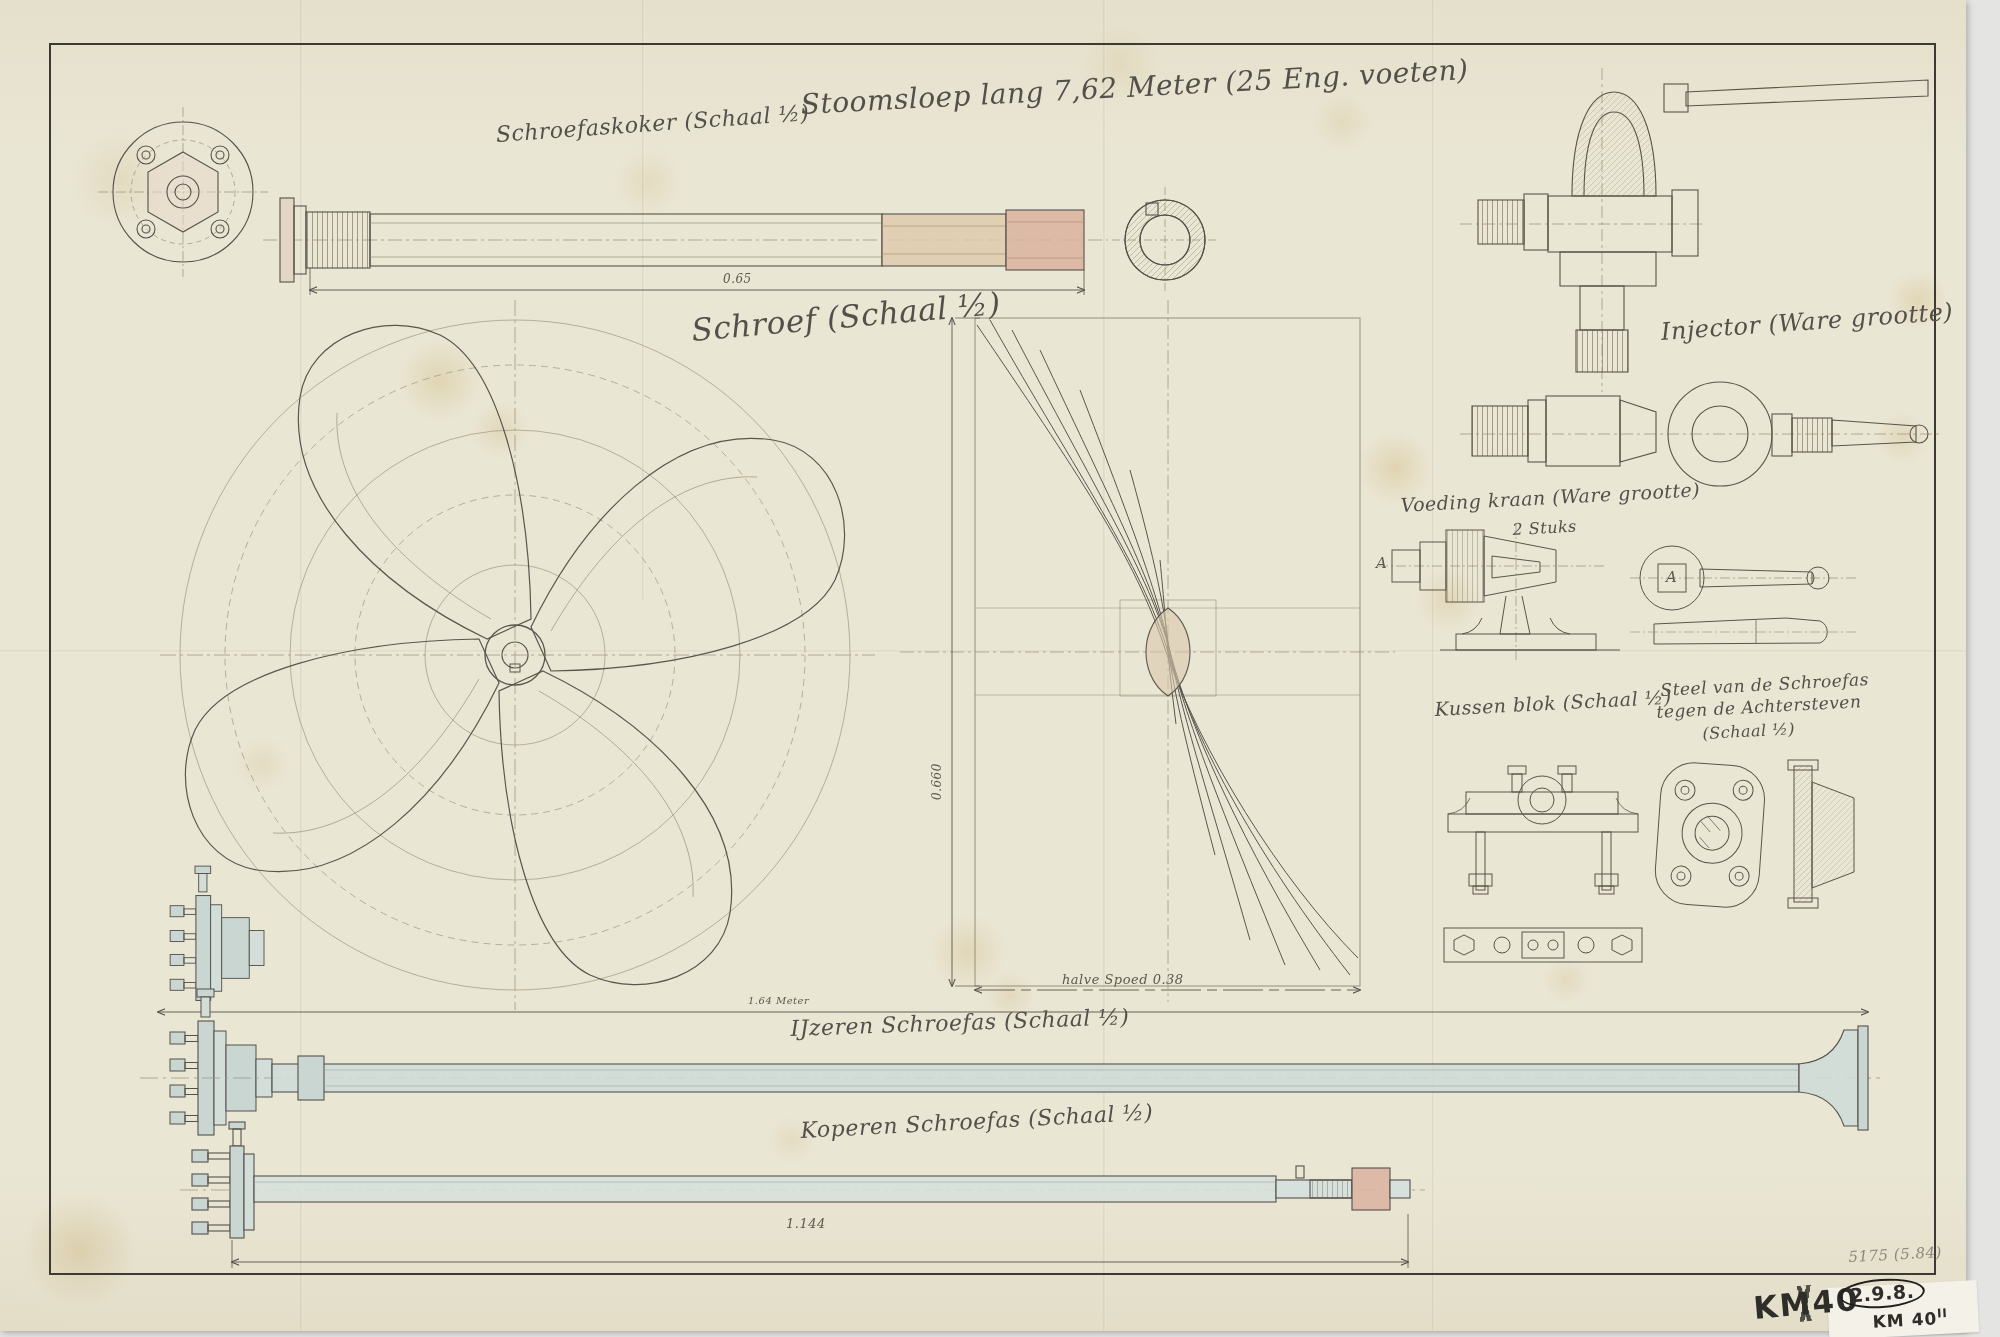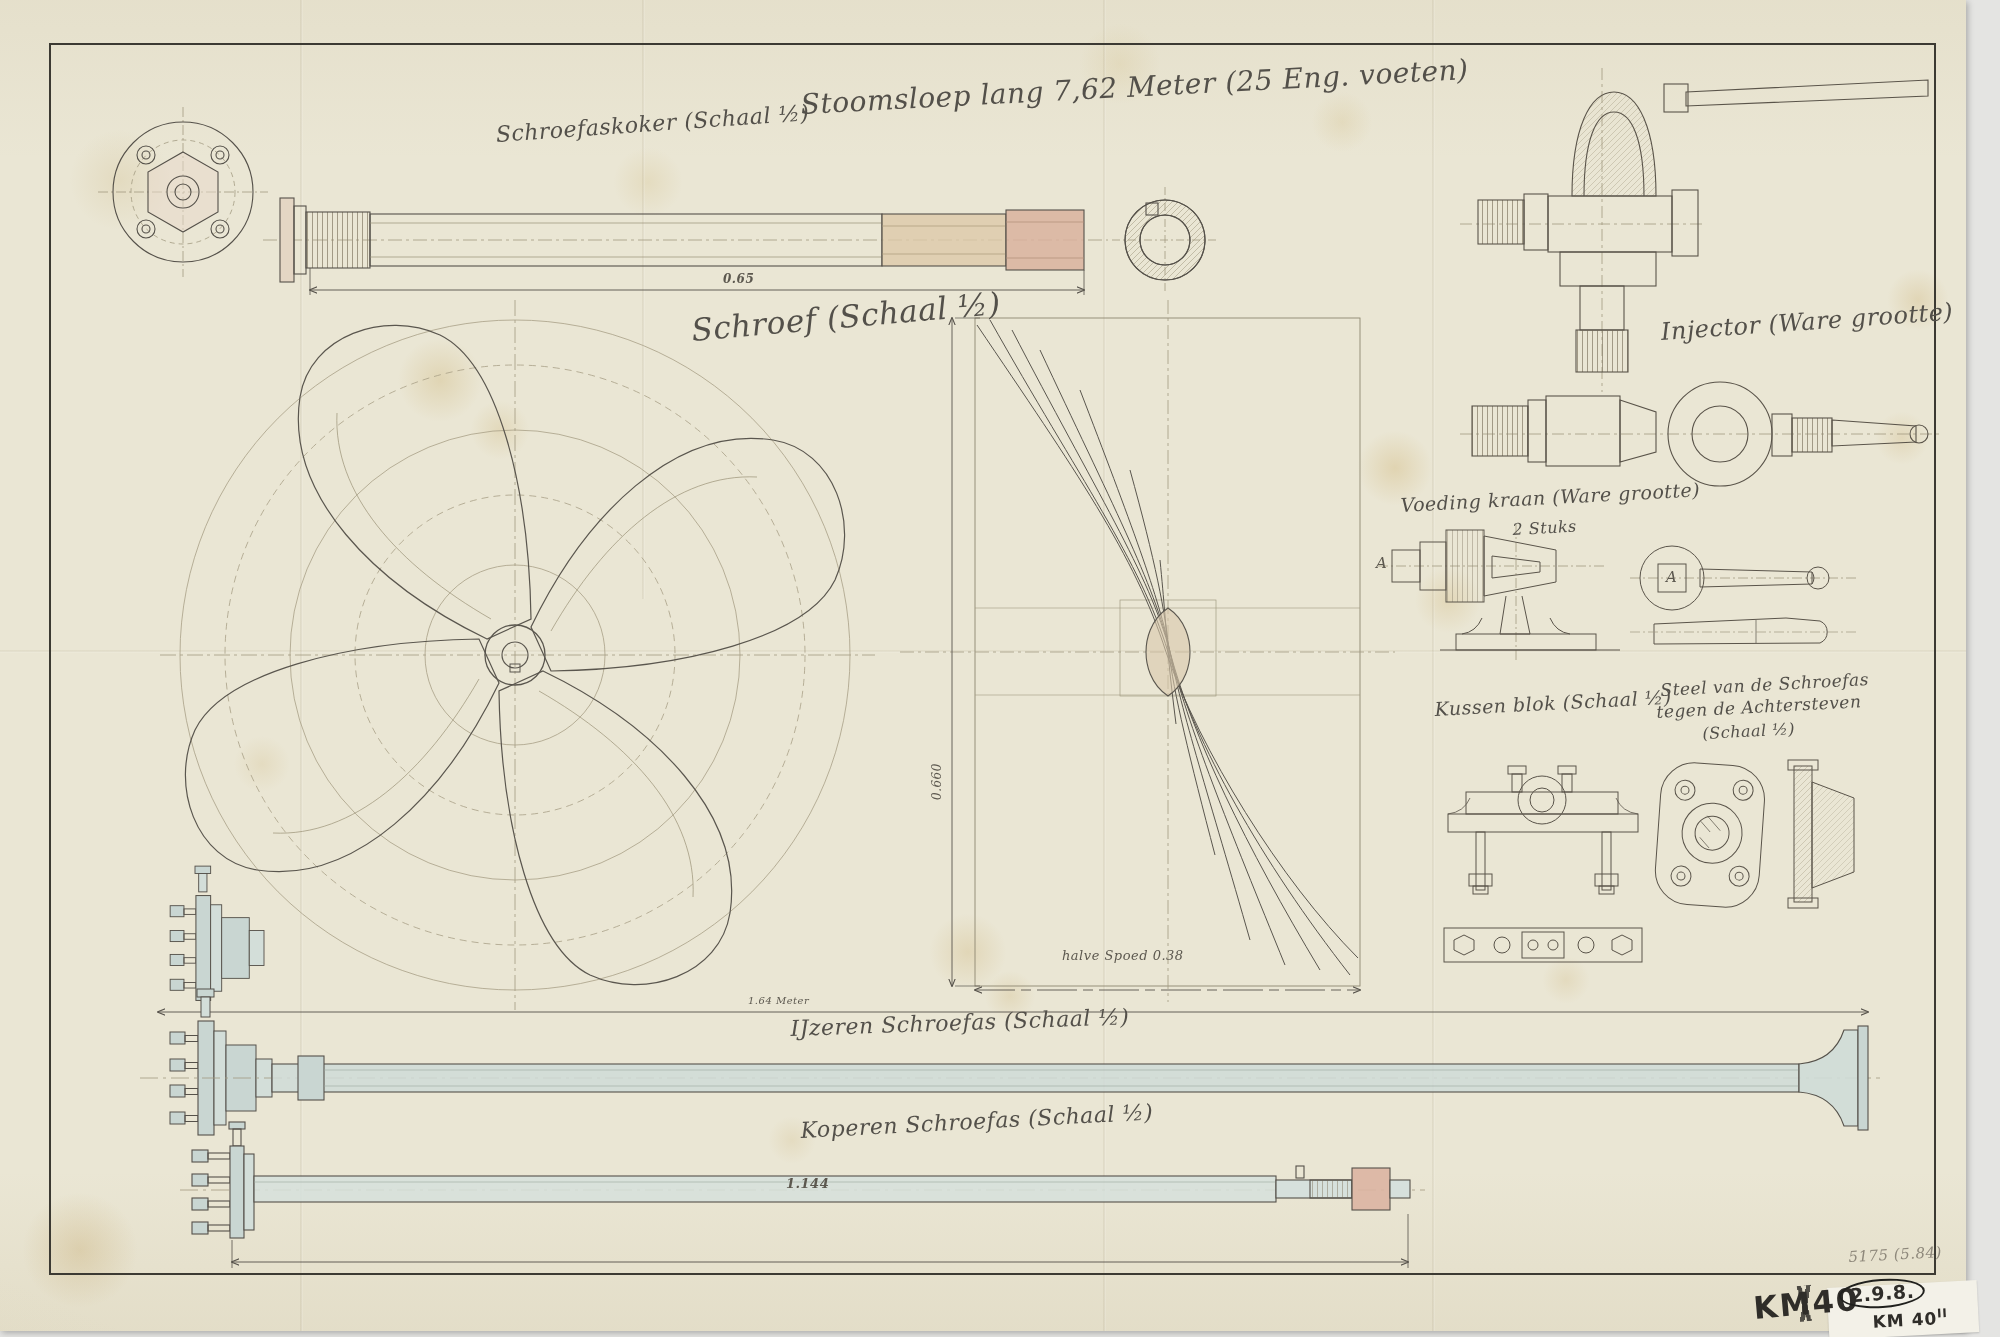--- a/index.html
+++ b/index.html
@@ -344,25 +344,25 @@
   <div class="lbl" style="left:1660px;top:318px;font-size:24px;transform:rotate(-4deg);">Injector (Ware grootte)</div>
   <div class="lbl" style="left:1400px;top:494px;font-size:19px;transform:rotate(-3deg);">Voeding kraan (Ware grootte)</div>
   <div class="lbl" style="left:1512px;top:520px;font-size:16px;transform:rotate(-3deg);">2 Stuks</div>
   <div class="lbl" style="left:1434px;top:698px;font-size:19px;transform:rotate(-3deg);">Kussen blok (Schaal ½)</div>
   <div class="lbl" style="left:1660px;top:680px;font-size:17px;transform:rotate(-3deg);">Steel van de Schroefas</div>
   <div class="lbl" style="left:1656px;top:702px;font-size:17px;transform:rotate(-3deg);">tegen de Achtersteven</div>
   <div class="lbl" style="left:1702px;top:724px;font-size:16px;transform:rotate(-3deg);">(Schaal ½)</div>
   <div class="lbl" style="left:790px;top:1016px;font-size:22px;transform:rotate(-2deg);">IJzeren Schroefas (Schaal ½)</div>
   <div class="lbl" style="left:800px;top:1118px;font-size:22px;transform:rotate(-3deg);">Koperen Schroefas (Schaal ½)</div>
 
-  <div class="lbl dim" style="left:723px;top:272px;font-weight:bold;">0.65</div>
+  <div class="lbl dim" style="left:723px;top:272px;">0.65</div>
   <div class="lbl dim" style="left:930px;top:800px;transform:rotate(-90deg);">0.660</div>
-  <div class="lbl dim" style="left:1062px;top:948px;font-size:13px;">halve Spoed 0.38</div>
+  <div class="lbl dim" style="left:1062px;top:972px;font-size:13px;">halve Spoed 0.38</div>
   <div class="lbl dim" style="left:748px;top:995px;font-size:10px;">1.64 Meter</div>
-  <div class="lbl dim" style="left:786px;top:1176px;font-size:13px;font-weight:bold;">1.144</div>
+  <div class="lbl dim" style="left:786px;top:1216px;font-size:13px;">1.144</div>
   <div class="lbl dim" style="left:1376px;top:554px;font-size:15px;">A</div>
   <div class="lbl dim" style="left:1666px;top:568px;font-size:15px;">A</div>
 
   <div class="lbl pencil" style="left:1848px;top:1248px;font-size:15px;transform:rotate(-3deg);">5175 (5.84)</div>
   <div class="sticker"></div>
   <div class="lbl marker km40">KM40</div>
   <div class="lbl marker circled">2.9.8.</div>
   <div class="lbl marker stickertext">
     <span>KM 40</span><sup>II</sup>
   </div>

